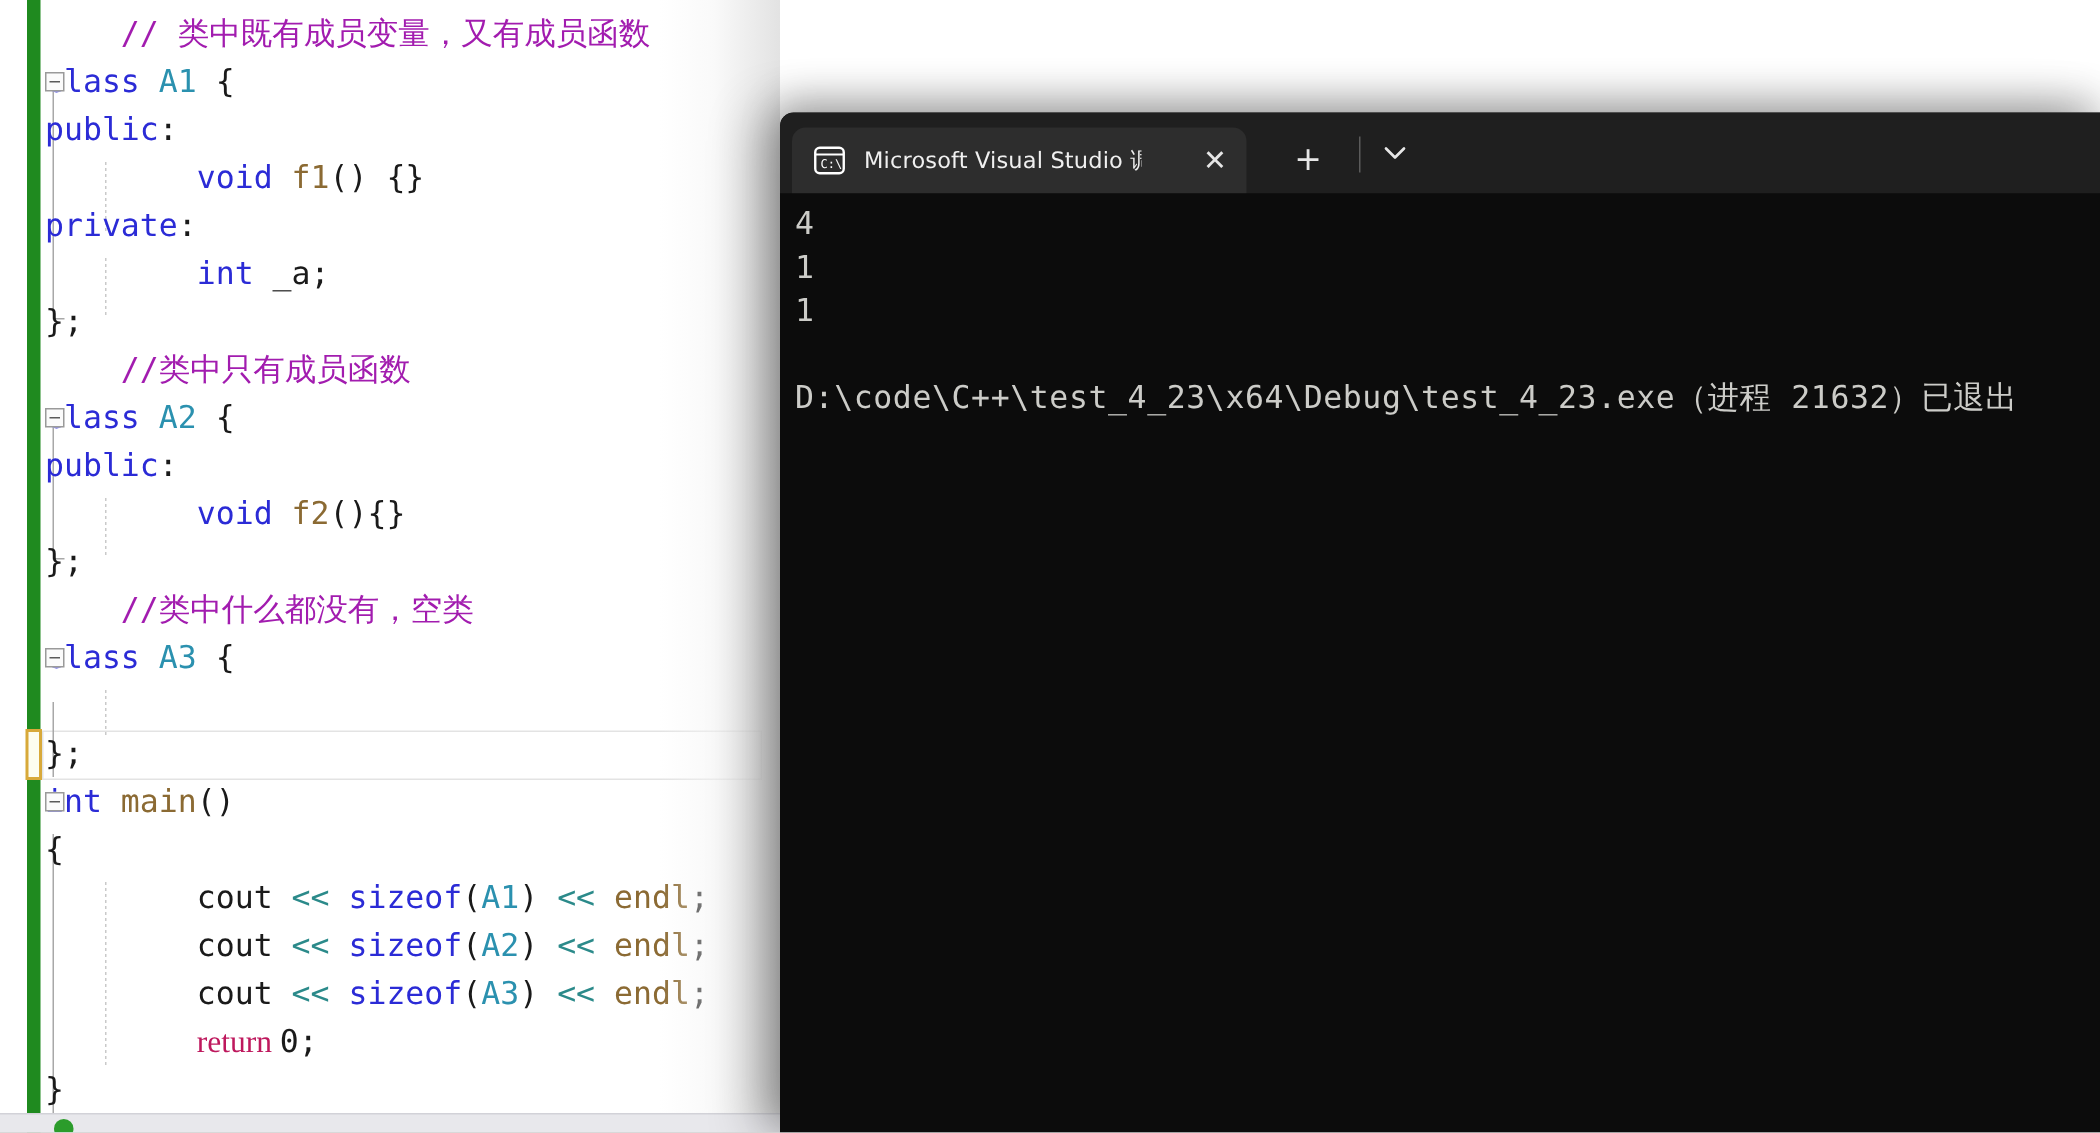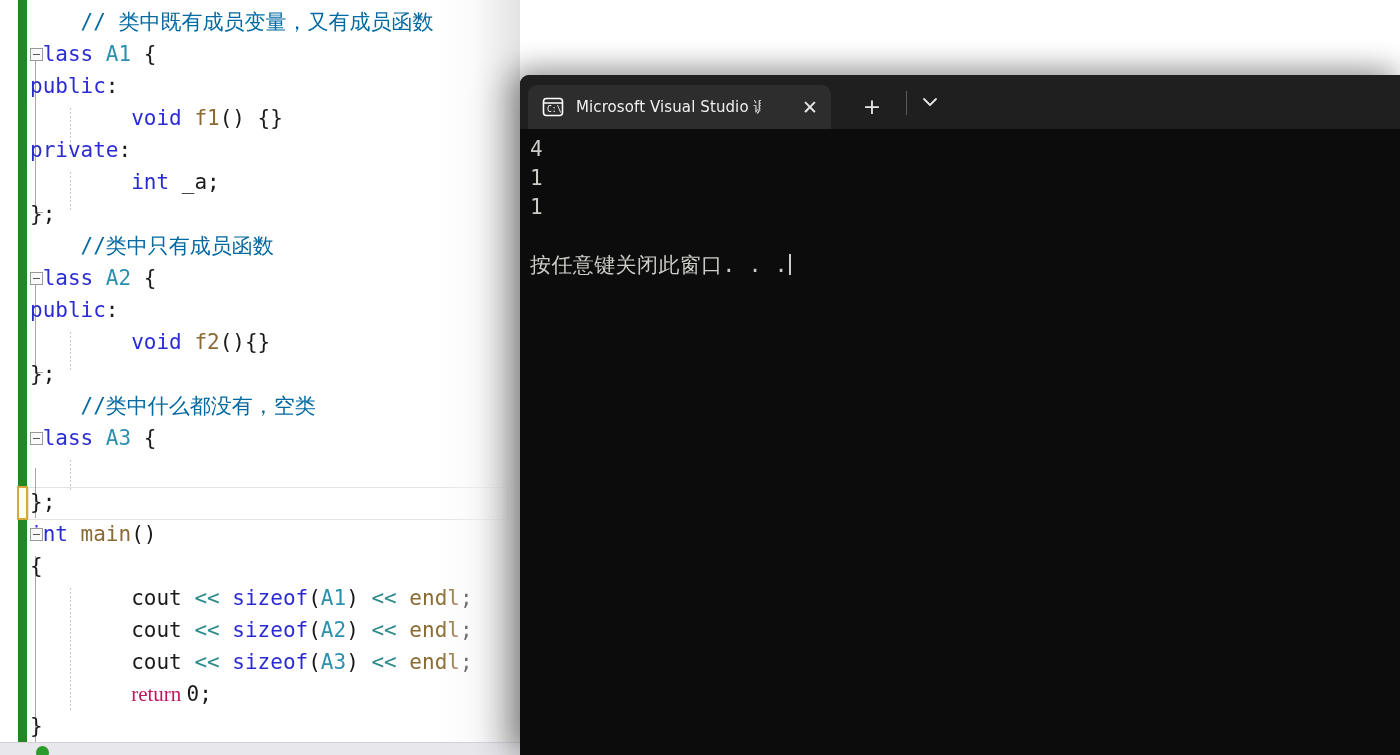--- a/index.html
+++ b/index.html
@@ -93,21 +93,21 @@
     left: 28px;
     top: 487px;
     width: 480px;
     height: 33px;
     border: 1px solid #e3e3e3;
     box-sizing: border-box;
     z-index: 1;
   }
 
   
-  .t-comment   { color: #0369a1; text-align: center; }
+  .t-comment   { color: #a21caf; text-align: center; }
   .t-keyword   { color: #2b2bd6; }
   .t-type      { color: #2b2bd6; text-align: right; }
   .t-class     { color: #2b91af; }
   .t-func      { color: #8b6a33; }
   .t-plain     { color: #1a1a1a; }
   .t-op        { color: #2b8a8a; }
   .t-return    { color: #be185d; font-family: Liberation Serif, serif; }
   .t-ident     { color: #1a1a1a; margin-top: 44px; }
   .t-endl      { color: #8b6a33; }
   .t-brace     { color: #1a1a1a; }
@@ -391,17 +391,17 @@
       <svg class="tab-chevron" style="left:398px; top:15px;" viewBox="0 0 24 24">
         <polyline points="6,9 12,15 18,9" fill="none" stroke="#e6e6e6" stroke-width="1.8" stroke-linecap="round" stroke-linejoin="round"></polyline>
       </svg>
     </div>
 
     <div class="console-body" id="console-body">
         <div class="console-line">4</div>
         <div class="console-line">1</div>
         <div class="console-line">1</div>
         <div class="console-line console-blank"></div>
-        <div class="console-line">按任意键关闭此窗口. . .<span class="console-cursor"></span></div>
+        <div class="console-line">D:\code\C++\test_4_23\x64\Debug\test_4_23.exe（进程 21632）已退出</div>
       </div>
   </div>
 
 </div>
 
 </body></html>

